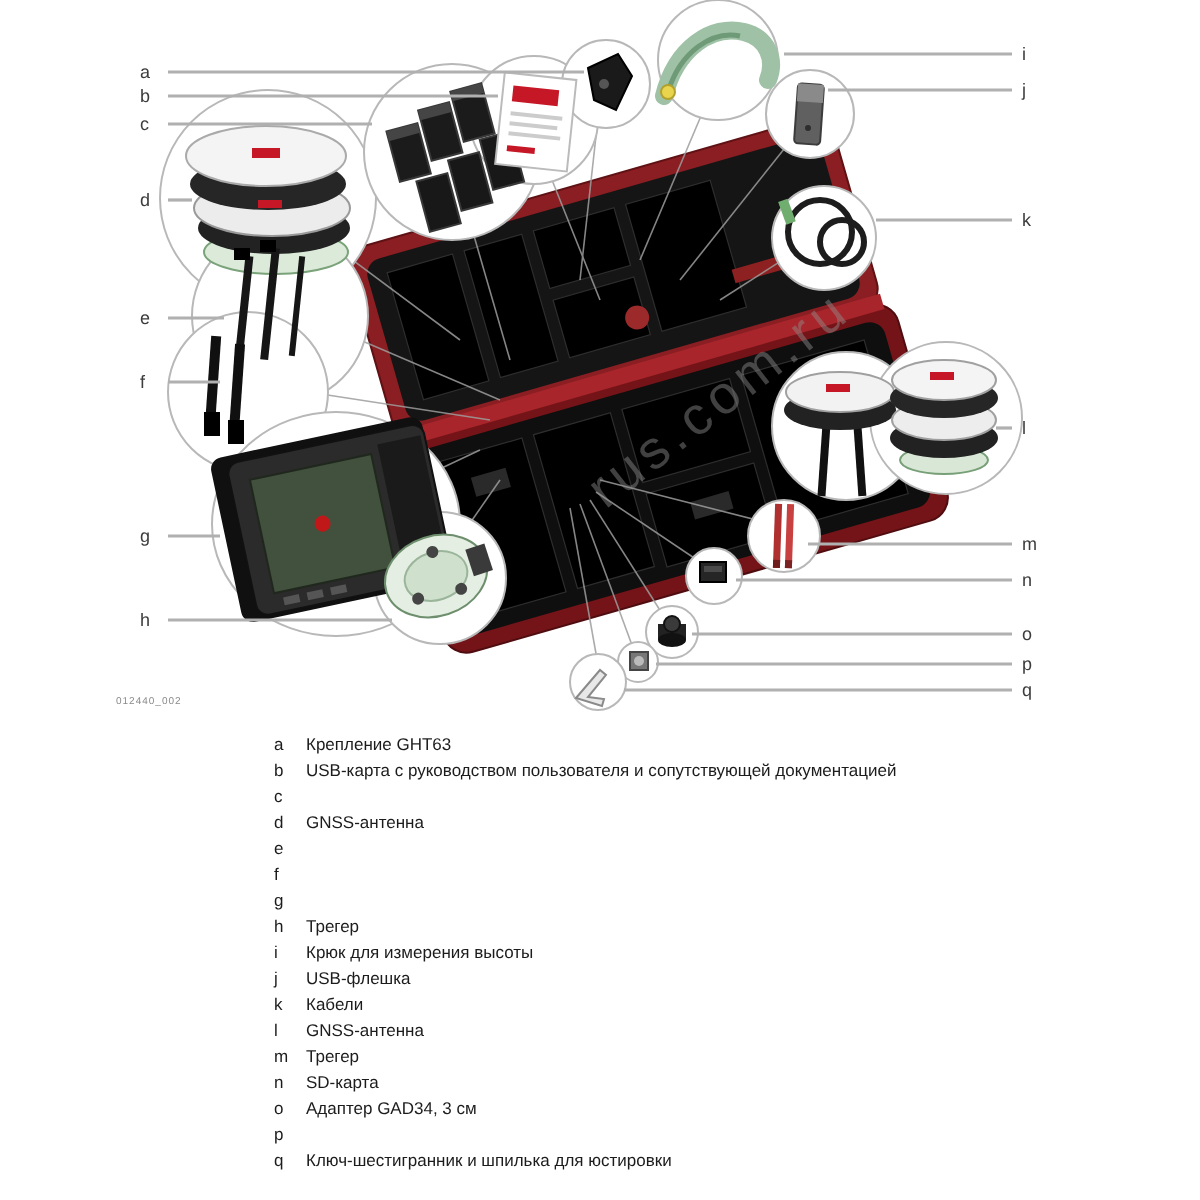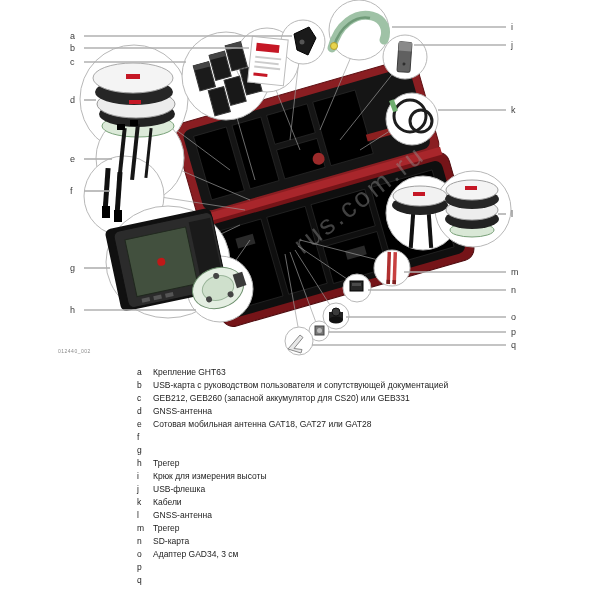--- a/index.html
+++ b/index.html
@@ -289,31 +289,29 @@
         <span class="txt">Крепление GHT63</span>
       </div>
 
       <div class="row">
         <span class="ltr">b</span>
         <span class="txt">USB-карта с руководством пользователя и сопутствующей документацией</span>
       </div>
 
       <div class="row">
         <span class="ltr">c</span>
-        <span class="txt">GEB212, GEB260 (запасной аккумулятор для CS20) или GEB331</span>
       </div>
 
       <div class="row">
         <span class="ltr">d</span>
         <span class="txt">GNSS-антенна</span>
       </div>
 
       <div class="row">
         <span class="ltr">e</span>
-        <span class="txt">Сотовая мобильная антенна GAT18, GAT27 или GAT28</span>
       </div>
 
       <div class="row">
         <span class="ltr">f</span>
       </div>
 
       <div class="row">
         <span class="ltr">g</span>
       </div>
 
@@ -356,16 +354,17 @@
         <span class="ltr">o</span>
         <span class="txt">Адаптер GAD34, 3 см</span>
       </div>
 
       <div class="row">
         <span class="ltr">p</span>
       </div>
 
       <div class="row">
         <span class="ltr">q</span>
+        <span class="txt">Ключ-шестигранник и шпилька для юстировки</span>
       </div>
     </div>
 
 </div>
 
 </body></html>

